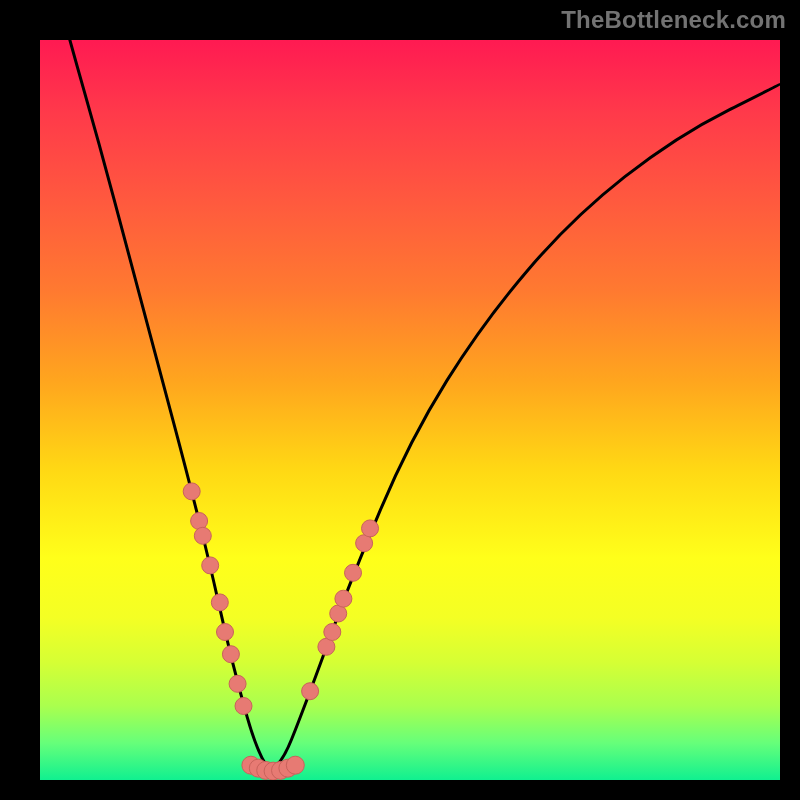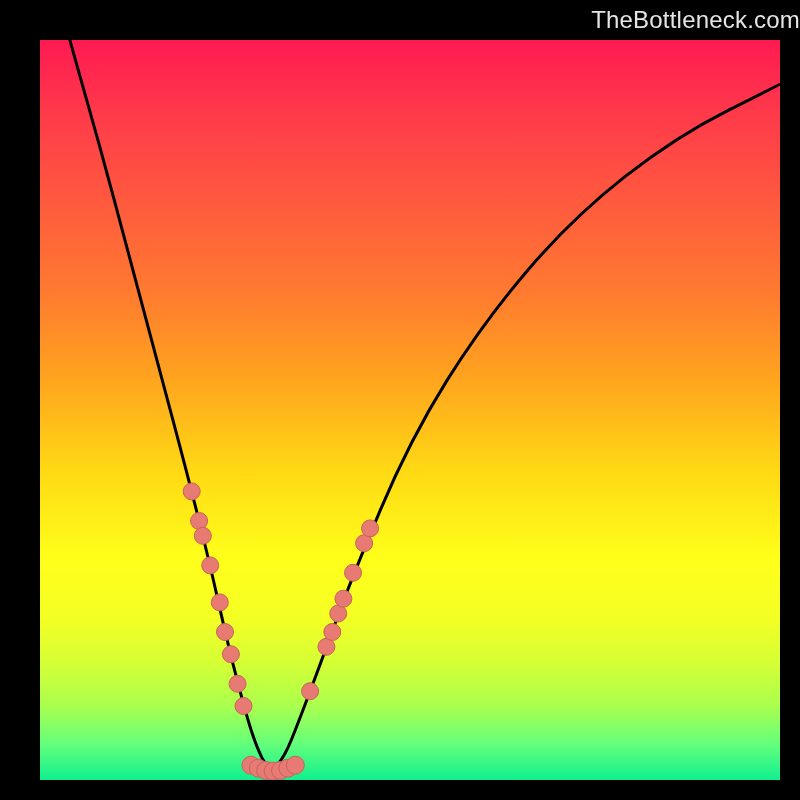--- a/index.html
+++ b/index.html
@@ -37,25 +37,25 @@
       #f4ff24 78%,
       #d6ff34 84%,
       #aaff4e 90%,
       #66ff7a 95%,
       #10f090 100%
     );
   }
   .watermark {
     position: absolute;
     top: 6px;
-    right: 0;
-    color: #e5e5e5;
+    right: 14px;
+    color: #737373;
     font-size: 24px;
     letter-spacing: 0.2px;
-    font-weight: 400;
+    font-weight: 700;
   }
   svg {
     position: absolute;
     left: 0;
     top: 0;
   }
 </style>
 </head>
 <body>
 

